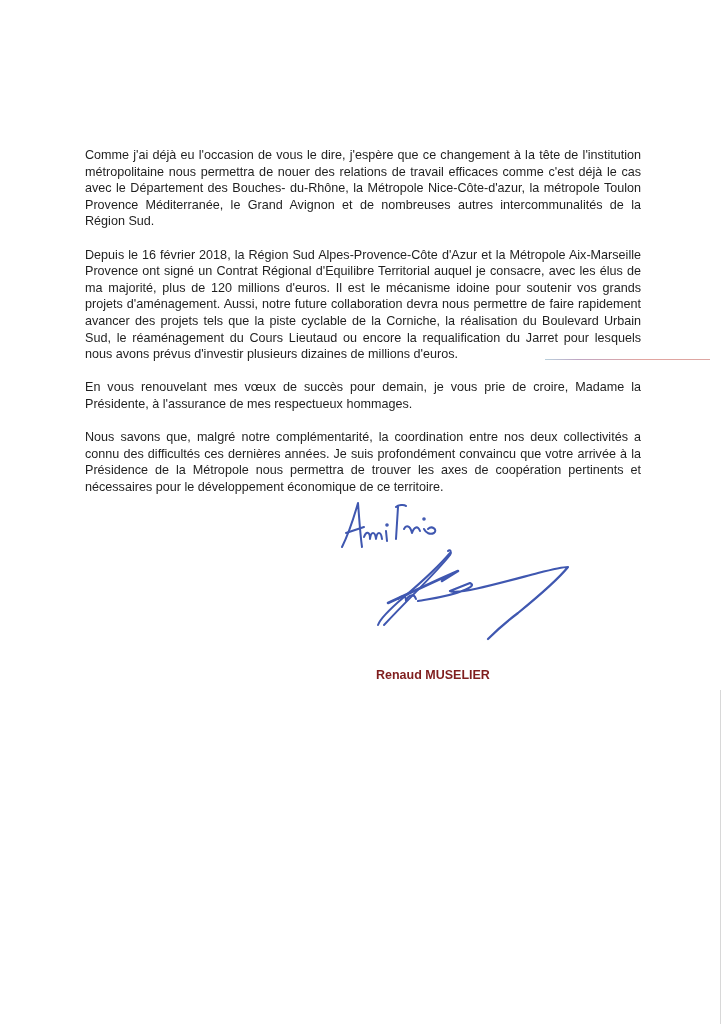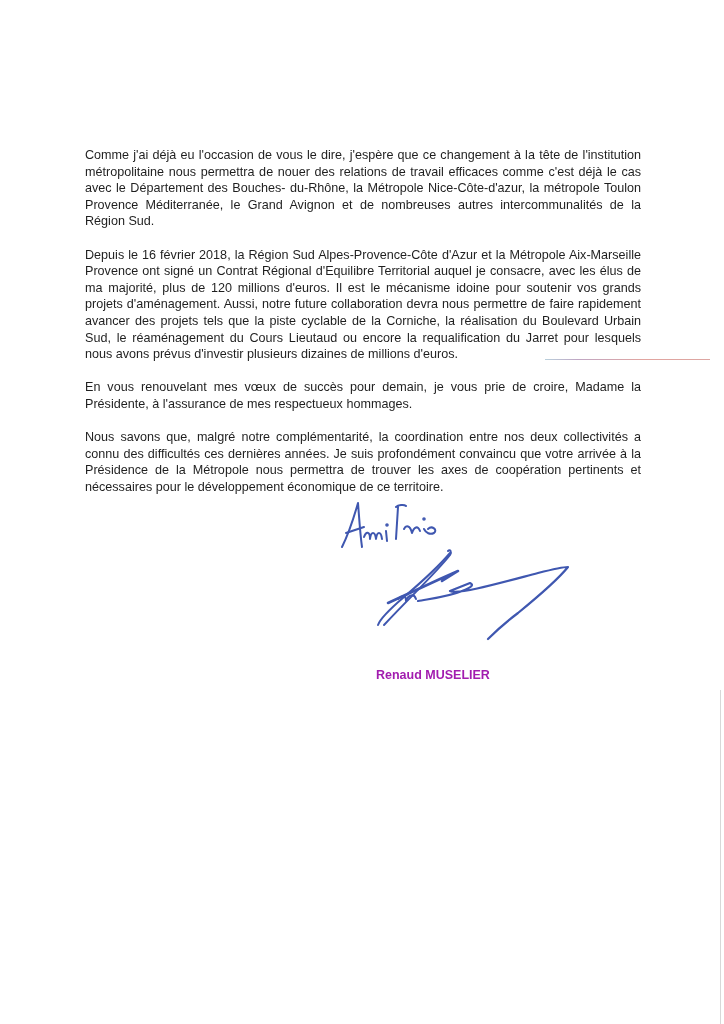--- a/index.html
+++ b/index.html
@@ -57,21 +57,21 @@
       top: 495px;
       width: 250px;
       height: 170px;
     }
     .signatory {
       position: absolute;
       left: 376px;
       top: 668px;
       font-size: 12.5px;
       font-weight: bold;
-      color: #a21caf;
+      color: #7f1d1d;
     }
   </style>
 </head>
 <body>
 
 <div class="page">
 
   <div class="body-text">
     <p class="para">Comme j'ai déjà eu l'occasion de vous le dire, j'espère que ce changement à la tête de l'institution métropolitaine nous permettra de nouer des relations de travail efficaces comme c'est déjà le cas avec le Département des Bouches- du-Rhône, la Métropole Nice-Côte-d'azur, la métropole Toulon Provence Méditerranée, le Grand Avignon et de nombreuses autres intercommunalités de la Région Sud.</p>
     <p class="para">Depuis le 16 février 2018, la Région Sud Alpes-Provence-Côte d'Azur et la Métropole Aix-Marseille Provence ont signé un Contrat Régional d'Equilibre Territorial auquel je consacre, avec les élus de ma majorité, plus de 120 millions d'euros. Il est le mécanisme idoine pour soutenir vos grands projets d'aménagement.  Aussi, notre future collaboration devra nous permettre de faire rapidement avancer des projets tels que la piste cyclable de la Corniche, la réalisation du Boulevard Urbain Sud, le réaménagement du Cours Lieutaud ou encore la requalification du Jarret pour lesquels nous avons prévus d'investir plusieurs dizaines de millions d'euros.</p>

